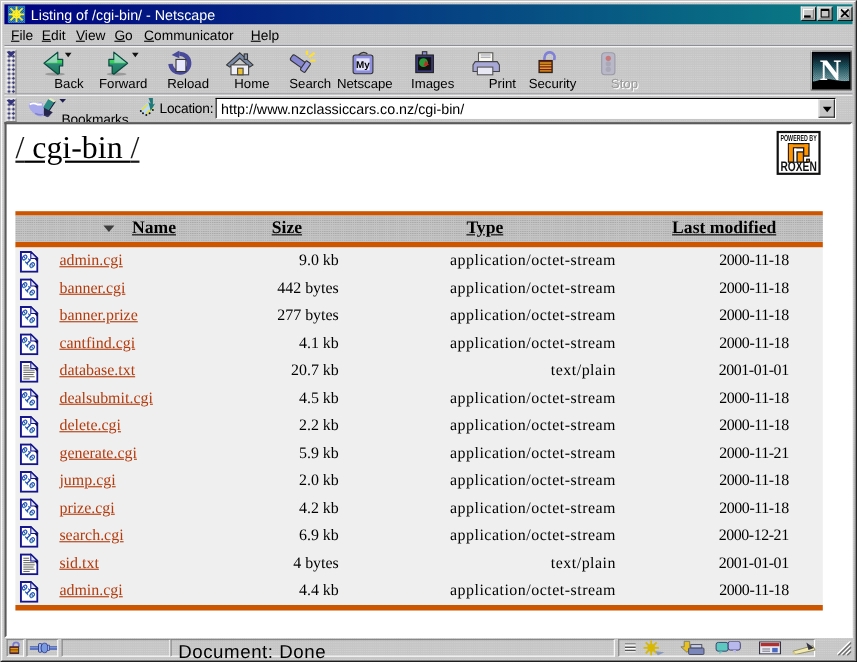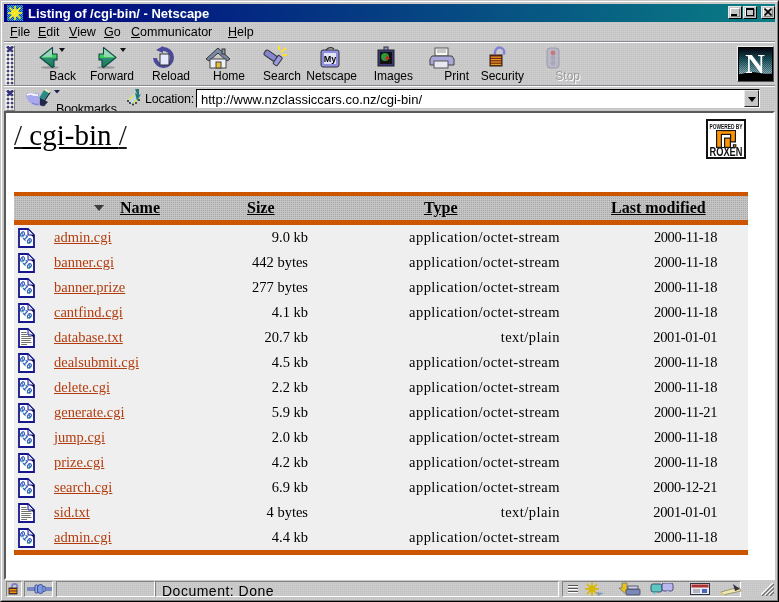--- a/index.html
+++ b/index.html
@@ -1,20 +1,20 @@
 <!DOCTYPE html>
 <html><head><meta charset="utf-8"><style>
 html,body{margin:0;padding:0;width:779px;height:602px;overflow:hidden}
 body{font-family:"Liberation Sans",sans-serif;position:relative;background:#c6c6c6}
 .abs{position:absolute}
 .gray{background-color:#c6c6c6;background-image:conic-gradient(#d1d1d1 25%,rgba(0,0,0,0) 0);background-size:2px 2px}
 .win{position:absolute;left:0;top:0;width:779px;height:602px;box-sizing:border-box;border:1px solid;border-color:#c6c6c6 #000 #000 #c6c6c6}
 .win i1{display:block;position:absolute;left:0;top:0;right:0;bottom:0;border:1px solid;border-color:#fff #808080 #808080 #fff}
 
-.title{position:absolute;left:4px;top:4px;width:771px;height:18px;background:linear-gradient(90deg,#010181 0%,#0a7e84 100%);color:#fff;font-weight:bold;font-size:13px}
+.title{position:absolute;left:4px;top:4px;width:771px;height:18px;background:linear-gradient(90deg,#010181 0%,#0a7e84 100%);color:#fff;font-weight:normal;font-size:13px}
 .title .txt{position:absolute;left:24px;top:2px;letter-spacing:0px}
 .tbtn{position:absolute;top:2px;width:14px;height:13px;background:#c6c6c6;border:1px solid;border-color:#e8e8e8 #000 #000 #e8e8e8;box-sizing:border-box}
 .tbtn b{display:block;position:absolute;left:1px;top:1px;right:1px;bottom:1px;border:1px solid;border-color:#fff #808080 #808080 #fff}
 
 .menu{position:absolute;left:4px;top:22px;width:771px;height:20px;font-size:12.5px;color:#000}
 .menu span{position:absolute;top:3px}
 .menu u{text-decoration:underline}
 .mline{position:absolute;left:4px;top:41px;width:771px;height:0;border-top:1px solid #87878f;border-bottom:1px solid #fff}
 .tbline{position:absolute;left:4px;top:85px;width:771px;height:0;border-top:1px solid #87878f;border-bottom:1px solid #fff}
 .grip{position:absolute;width:8px;background-color:#c9c9c9;background-image:radial-gradient(circle at 1.2px 1.2px,#3a3a80 24%,rgba(0,0,0,0) 30%),radial-gradient(circle at 1.2px 1.2px,#f8f8f8 24%,rgba(0,0,0,0) 30%);background-size:4px 4px,4px 4px;background-position:1px 8px,3px 10px;border:1px solid;border-color:#e8e8e8 #808080 #808080 #e8e8e8}
@@ -45,21 +45,21 @@
 .thead span{position:absolute;top:3px;text-decoration:underline;white-space:nowrap}
 .thead .tri{position:absolute;left:80px;top:9px;width:0;height:0;border:5.5px solid rgba(0,0,0,0);border-top:6px solid #3c3c3c;border-bottom:0}
 .tbody{position:absolute;left:8px;top:112px;width:734px;height:325px;background:#efefef}
 .row{position:absolute;left:0;width:734px;height:25px;font-size:14.5px}
 .row a{position:absolute;left:40px;top:4px;color:#b33c0e;text-decoration:underline;white-space:nowrap}
 .row .sz{position:absolute;right:440px;top:4px;color:#000;white-space:nowrap}
 .row .tp{position:absolute;right:188px;top:4px;color:#000;white-space:nowrap;letter-spacing:0.45px}
 .row .dt{position:absolute;right:31px;top:4px;color:#000;white-space:nowrap;letter-spacing:-0.4px}
 .row svg{position:absolute;left:4px;top:3px}
 
-.status{position:absolute;left:4px;top:580px;width:771px;height:18px;font-size:14px}
+.status{position:absolute;left:4px;top:580px;width:771px;height:18px;font-size:17px}
 .well{position:absolute;top:1px;height:16px;border:1px solid;border-color:#808080 #fff #fff #808080;box-sizing:border-box}
 </style></head><body>
 <div class="win gray">
     <i1></i1>
   </div>
 
 <div class="title">
   <svg class="abs" style="left:3px;top:1px" width="16" height="16" viewBox="0 0 16 16">
     <rect width="16" height="16" fill="#1b3fae"></rect>
     <rect width="16" height="16" fill="url(#d0)"></rect>

